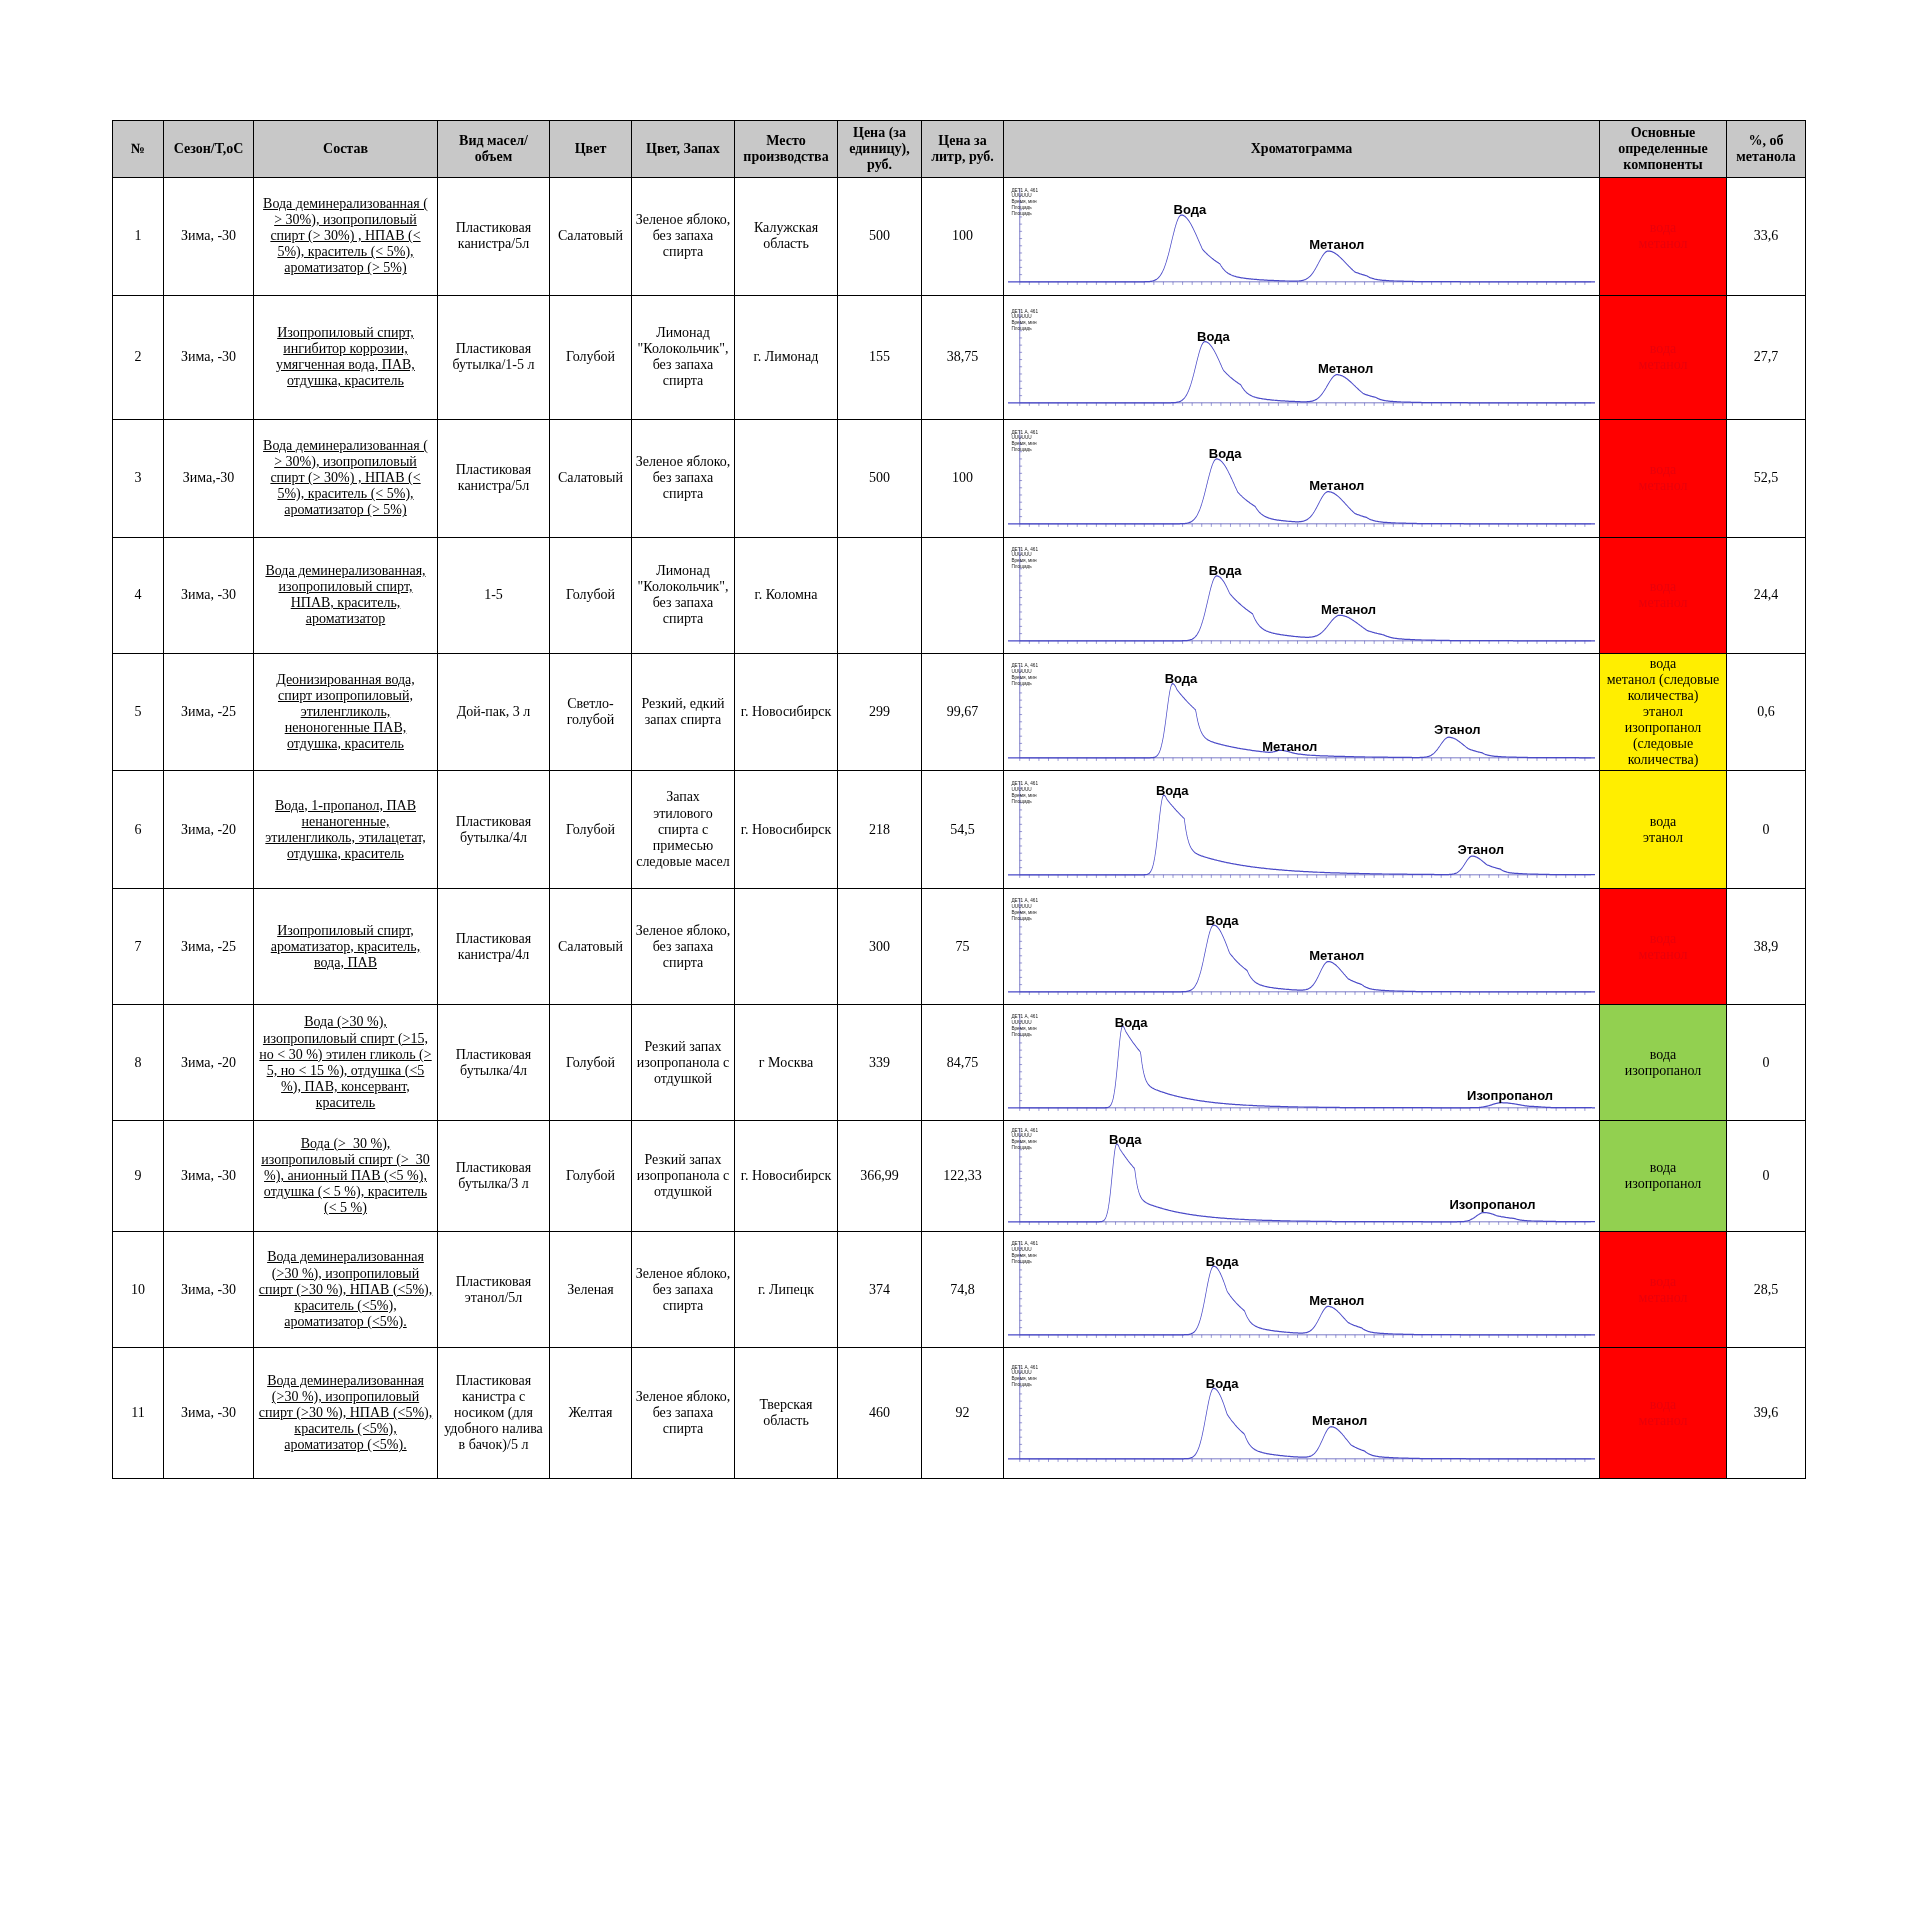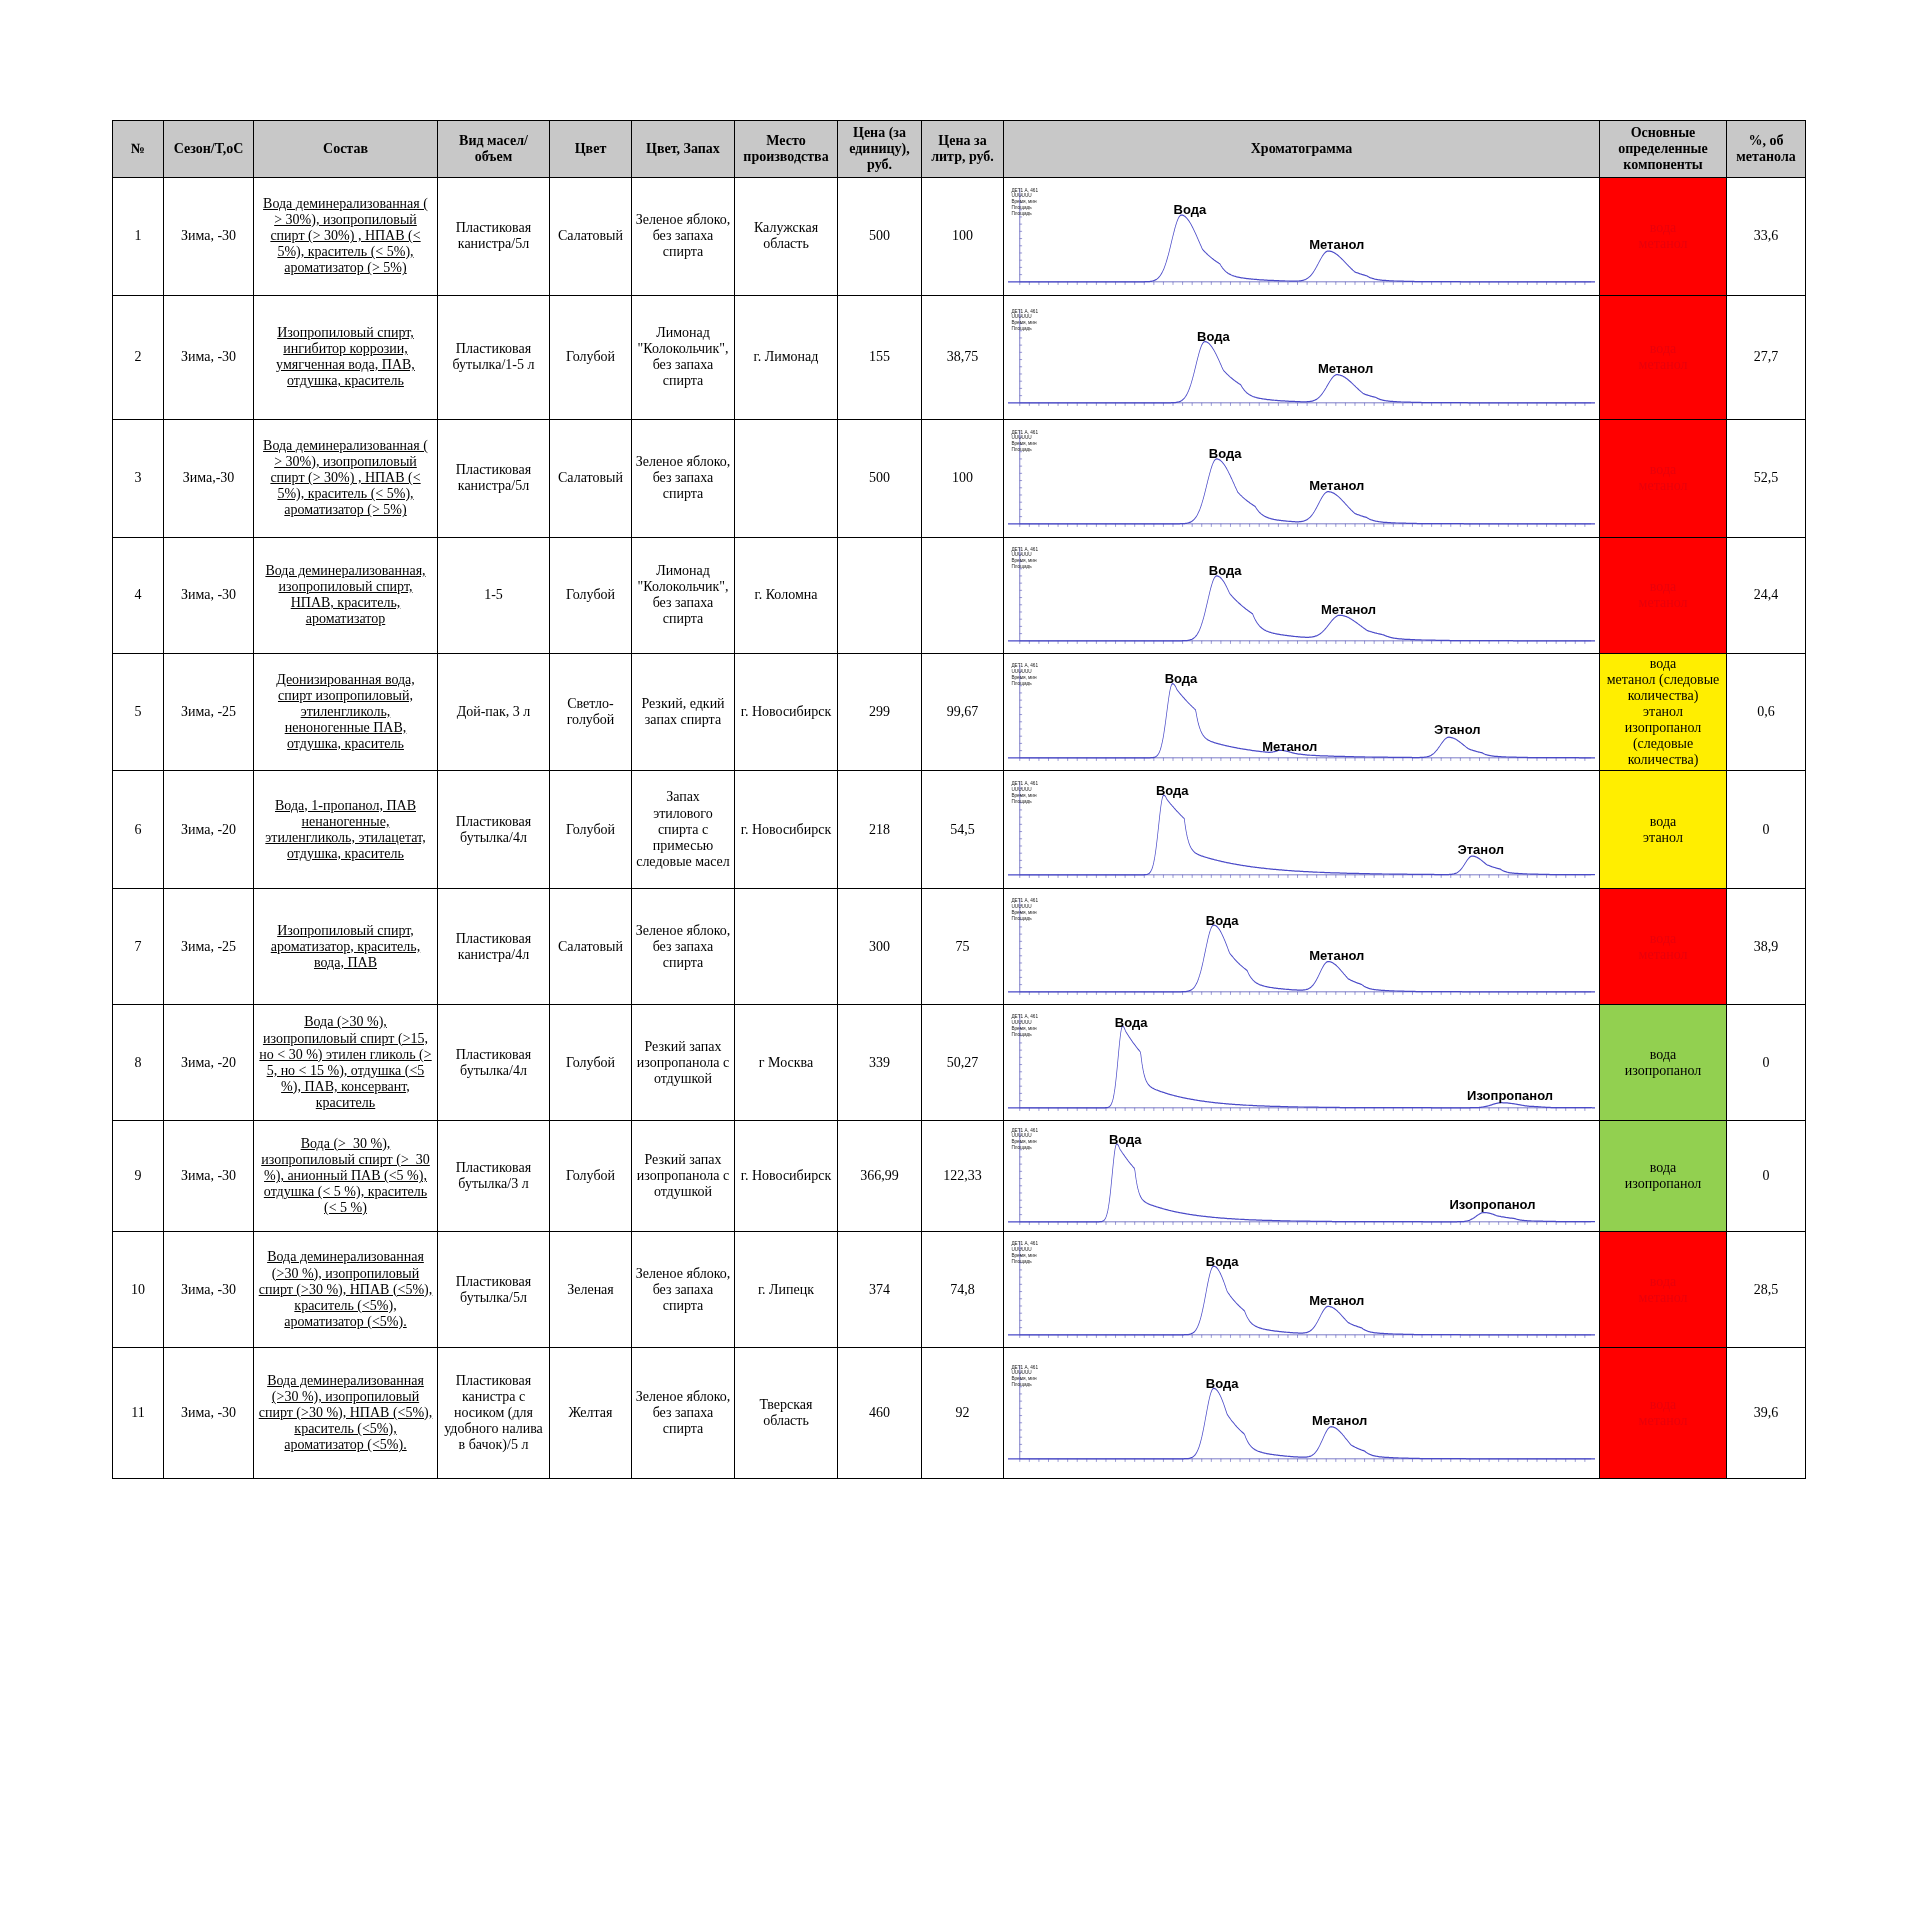--- a/index.html
+++ b/index.html
@@ -864,21 +864,21 @@
         </tr>
         <tr style="height: 116px;">
           <td class="cell-num">8</td>
           <td>Зима, -20</td>
           <td class="composition">Вода (&gt;30 %), изопропиловый спирт (&gt;15, но &lt; 30 %) этилен гликоль (&gt; 5, но &lt; 15 %), отдушка (&lt;5 %), ПАВ, консервант, краситель</td>
           <td>Пластиковая бутылка/4л</td>
           <td>Голубой</td>
           <td>Резкий запах изопропанола с отдушкой</td>
           <td>г Москва</td>
           <td>339</td>
-          <td>50,27</td>
+          <td>84,75</td>
           <td class="chrom-cell">
             <div class="chrom">
               <svg viewBox="0 0 1000 100" preserveAspectRatio="none">
                 <rect x="0" y="0" width="1000" height="100" fill="#ffffff"></rect>
                 <line x1="20" y1="4" x2="20" y2="94" stroke="#3333aa" stroke-width="0.8"></line>
                 <line x1="20" y1="94" x2="992" y2="94" stroke="#3333aa" stroke-width="0.8"></line>
                 <line x1="20" y1="94" x2="20" y2="97" stroke="#3333aa" stroke-width="0.6"></line>
                 <line x1="36.3" y1="94" x2="36.3" y2="97" stroke="#3333aa" stroke-width="0.6"></line>
                 <line x1="52.6" y1="94" x2="52.6" y2="97" stroke="#3333aa" stroke-width="0.6"></line>
                 <line x1="68.9" y1="94" x2="68.9" y2="97" stroke="#3333aa" stroke-width="0.6"></line>
@@ -1061,21 +1061,21 @@
               <span class="peak-label" style="left:82.5%; top:71.4%;">Изопропанол</span>
             </div>
           </td>
           <td class="main-comp mc-green"><span class="mc-text">вода<br>изопропанол</span></td>
           <td>0</td>
         </tr>
         <tr style="height: 116px;">
           <td class="cell-num">10</td>
           <td>Зима, -30</td>
           <td class="composition">Вода деминерализованная (&gt;30 %), изопропиловый спирт (&gt;30 %), НПАВ (&lt;5%), краситель (&lt;5%), ароматизатор  (&lt;5%).</td>
-          <td>Пластиковая бутылка/5л</td>
+          <td>Пластиковая этанол/5л</td>
           <td>Зеленая</td>
           <td>Зеленое яблоко, без запаха спирта</td>
           <td>г. Липецк</td>
           <td>374</td>
           <td>74,8</td>
           <td class="chrom-cell">
             <div class="chrom">
               <svg viewBox="0 0 1000 100" preserveAspectRatio="none">
                 <rect x="0" y="0" width="1000" height="100" fill="#ffffff"></rect>
                 <line x1="20" y1="4" x2="20" y2="94" stroke="#3333aa" stroke-width="0.8"></line>

